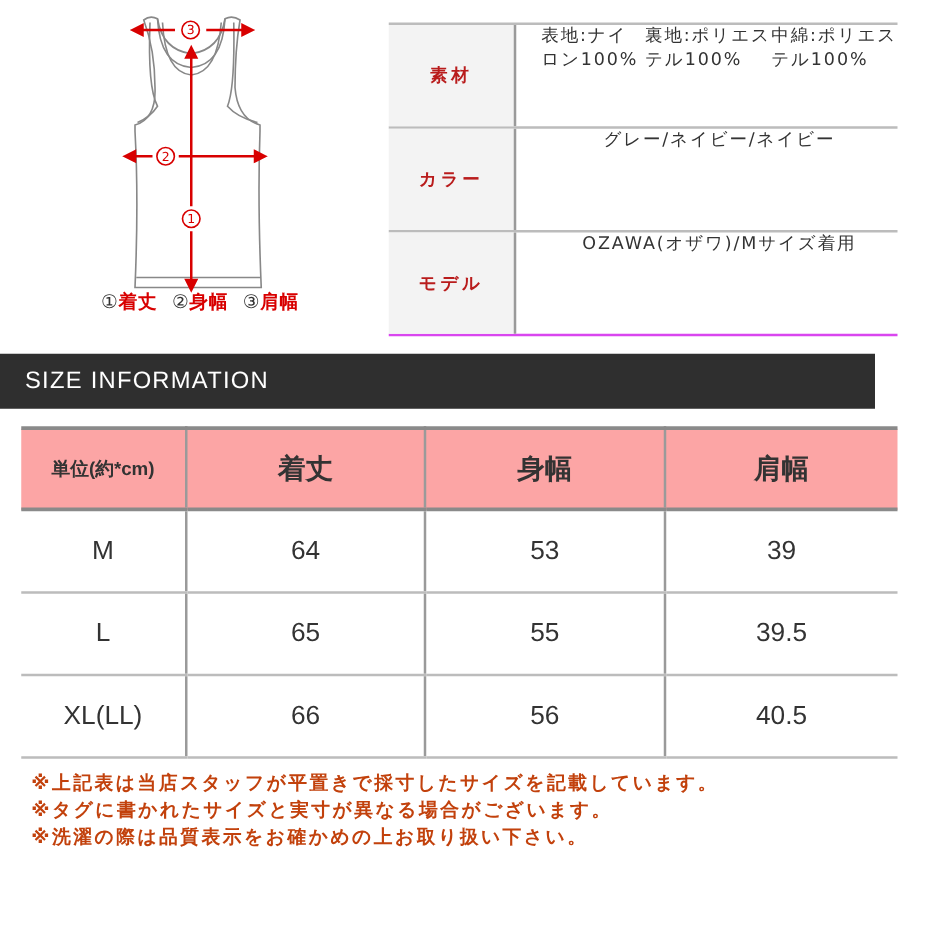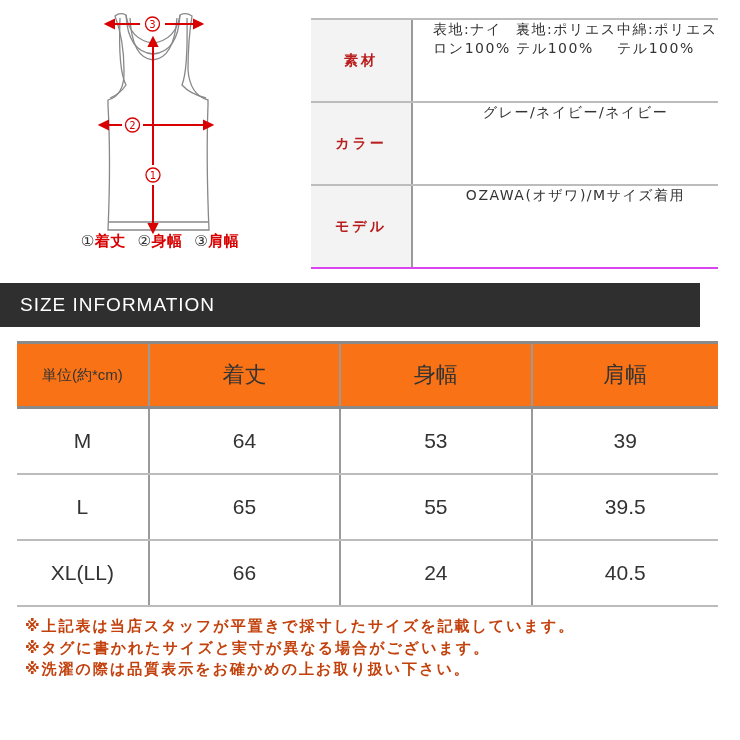--- a/index.html
+++ b/index.html
@@ -24,21 +24,21 @@
   .bar { position:absolute; left:0; top:283px; width:700px; height:44px; background:#2f2f2f;
          color:#fff; font-family:"Liberation Sans", sans-serif; font-size:19px; letter-spacing:1px;
          display:flex; align-items:center; padding-left:20px; box-sizing:border-box; }
 
   .size-table { position:absolute; left:17px; top:341px; width:701px; border-collapse:collapse;
                 font-family:"Liberation Sans", sans-serif; }
   .size-table td, .size-table th { text-align:center; border-left:2px solid #9a9a9a;
                 border-bottom:2px solid #bcbcbc; padding:0; color:#333; }
   .size-table tr > :first-child { border-left:none; }
   .size-table thead tr { border-top:3px solid #8a8a8a; }
-  .size-table thead th { background:#f97316; height:62px; font-size:22px; font-weight:normal;
+  .size-table thead th { background:#fca5a5; height:62px; font-size:22px; font-weight:bold;
                          border-bottom:3px solid #8a8a8a; }
   .size-table thead th.unit { font-size:15px; }
   .size-table tbody td { height:64px; font-size:21px; }
   .c0 { width:131px; } .c1 { width:190px; } .c2 { width:190px; } .c3 { width:186px; }
 
   .notes { position:absolute; left:25px; top:616px; font-size:15px; line-height:21.5px;
            letter-spacing:2px; color:#c2410c; font-weight:bold; }
   .notes div { white-space:nowrap; }
 </style>
 </head>
@@ -139,21 +139,21 @@
     </tr>
     <tr>
       <td>L</td>
       <td>65</td>
       <td>55</td>
       <td>39.5</td>
     </tr>
     <tr>
       <td>XL(LL)</td>
       <td>66</td>
-      <td>24</td>
+      <td>56</td>
       <td>40.5</td>
     </tr>
   </tbody>
 </table>
 
 <div class="notes">
   <div>※上記表は当店スタッフが平置きで採寸したサイズを記載しています。</div>
   <div>※タグに書かれたサイズと実寸が異なる場合がございます。</div>
   <div>※洗濯の際は品質表示をお確かめの上お取り扱い下さい。</div>
 </div>

